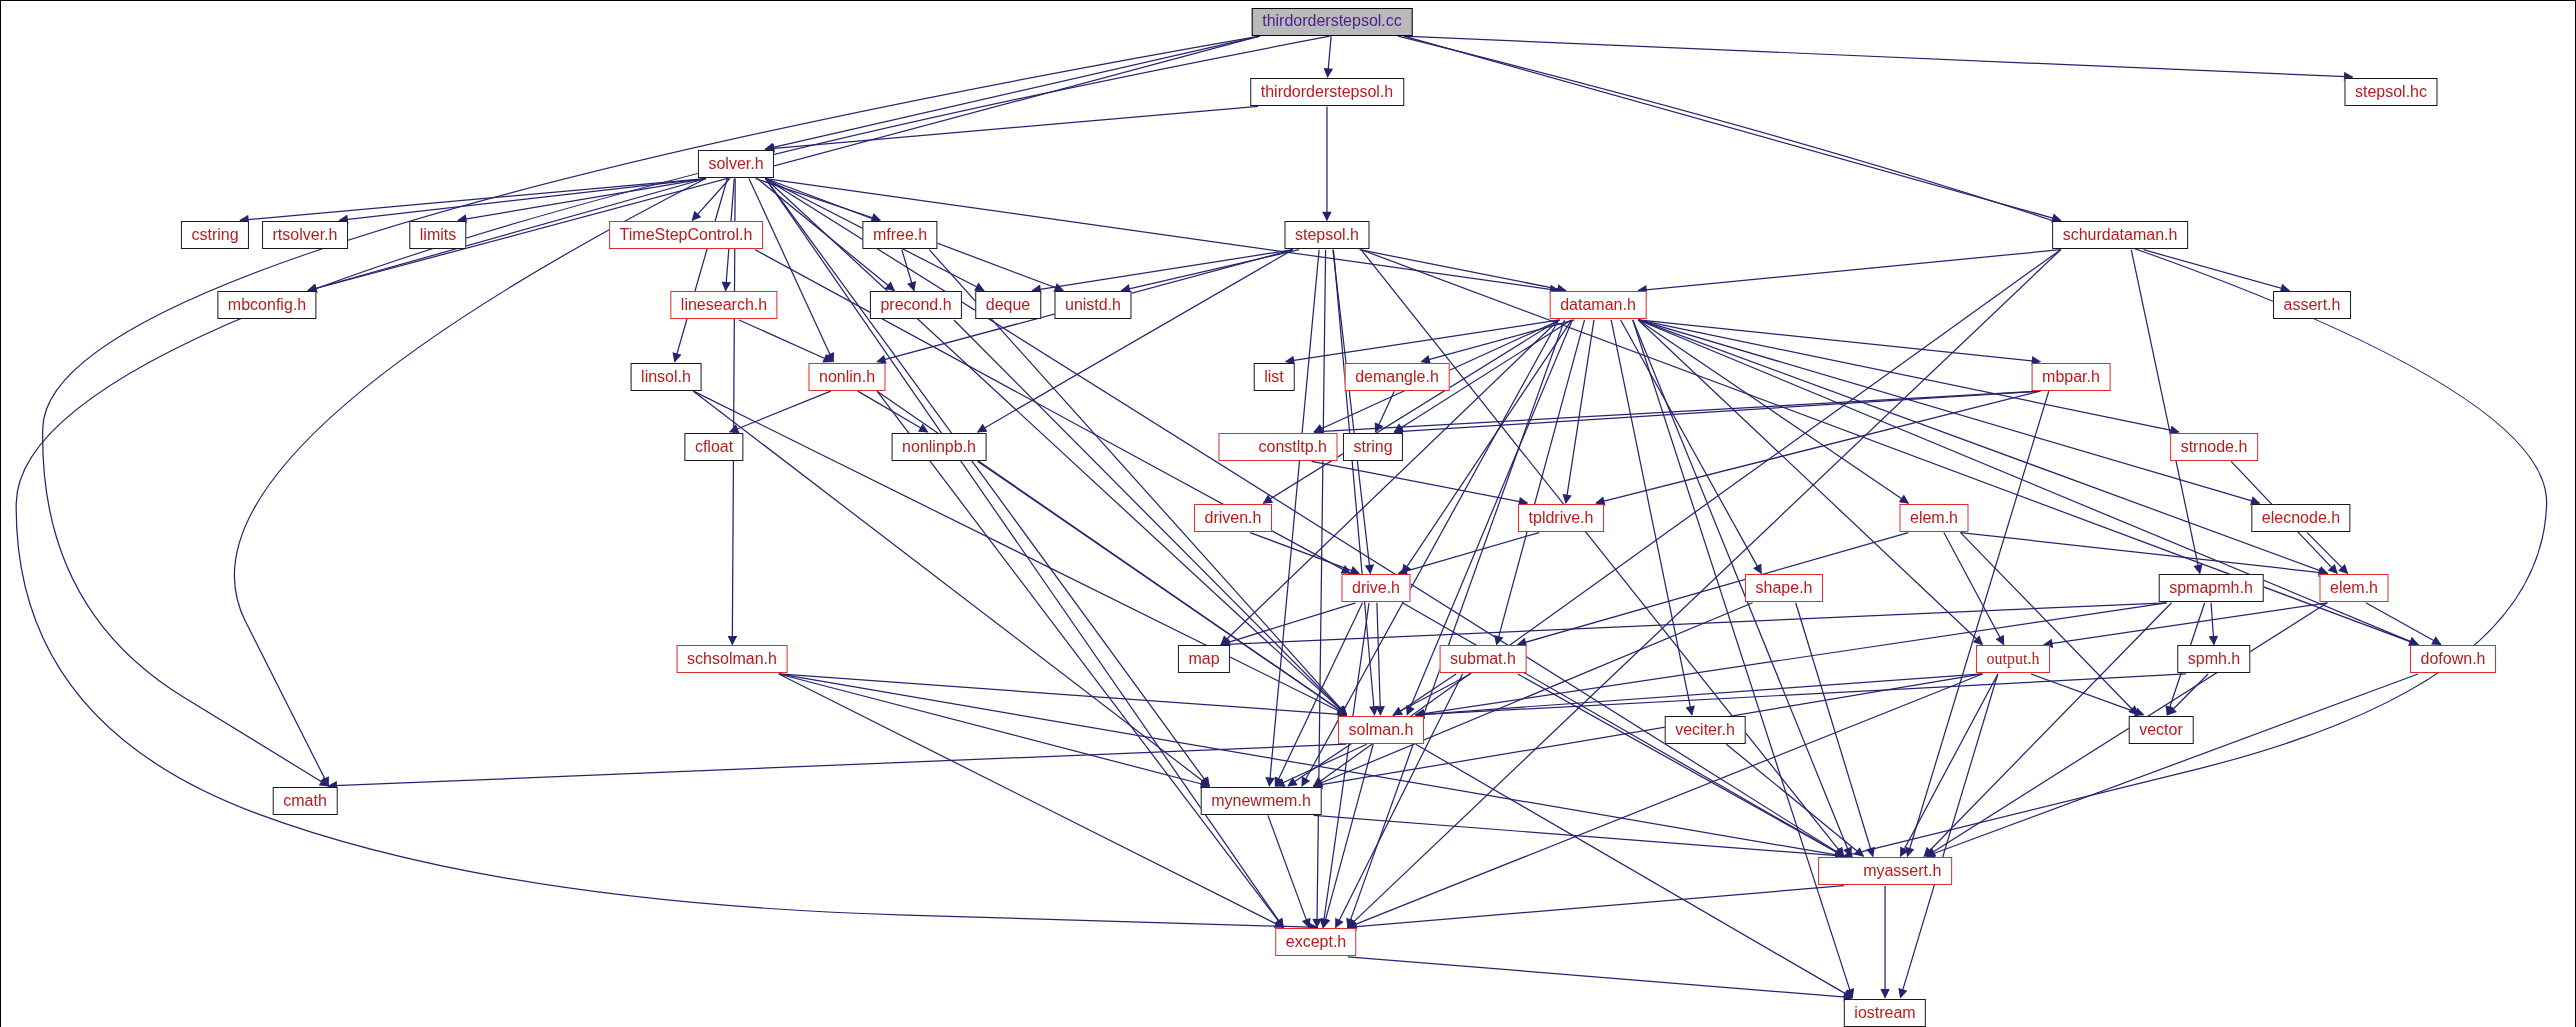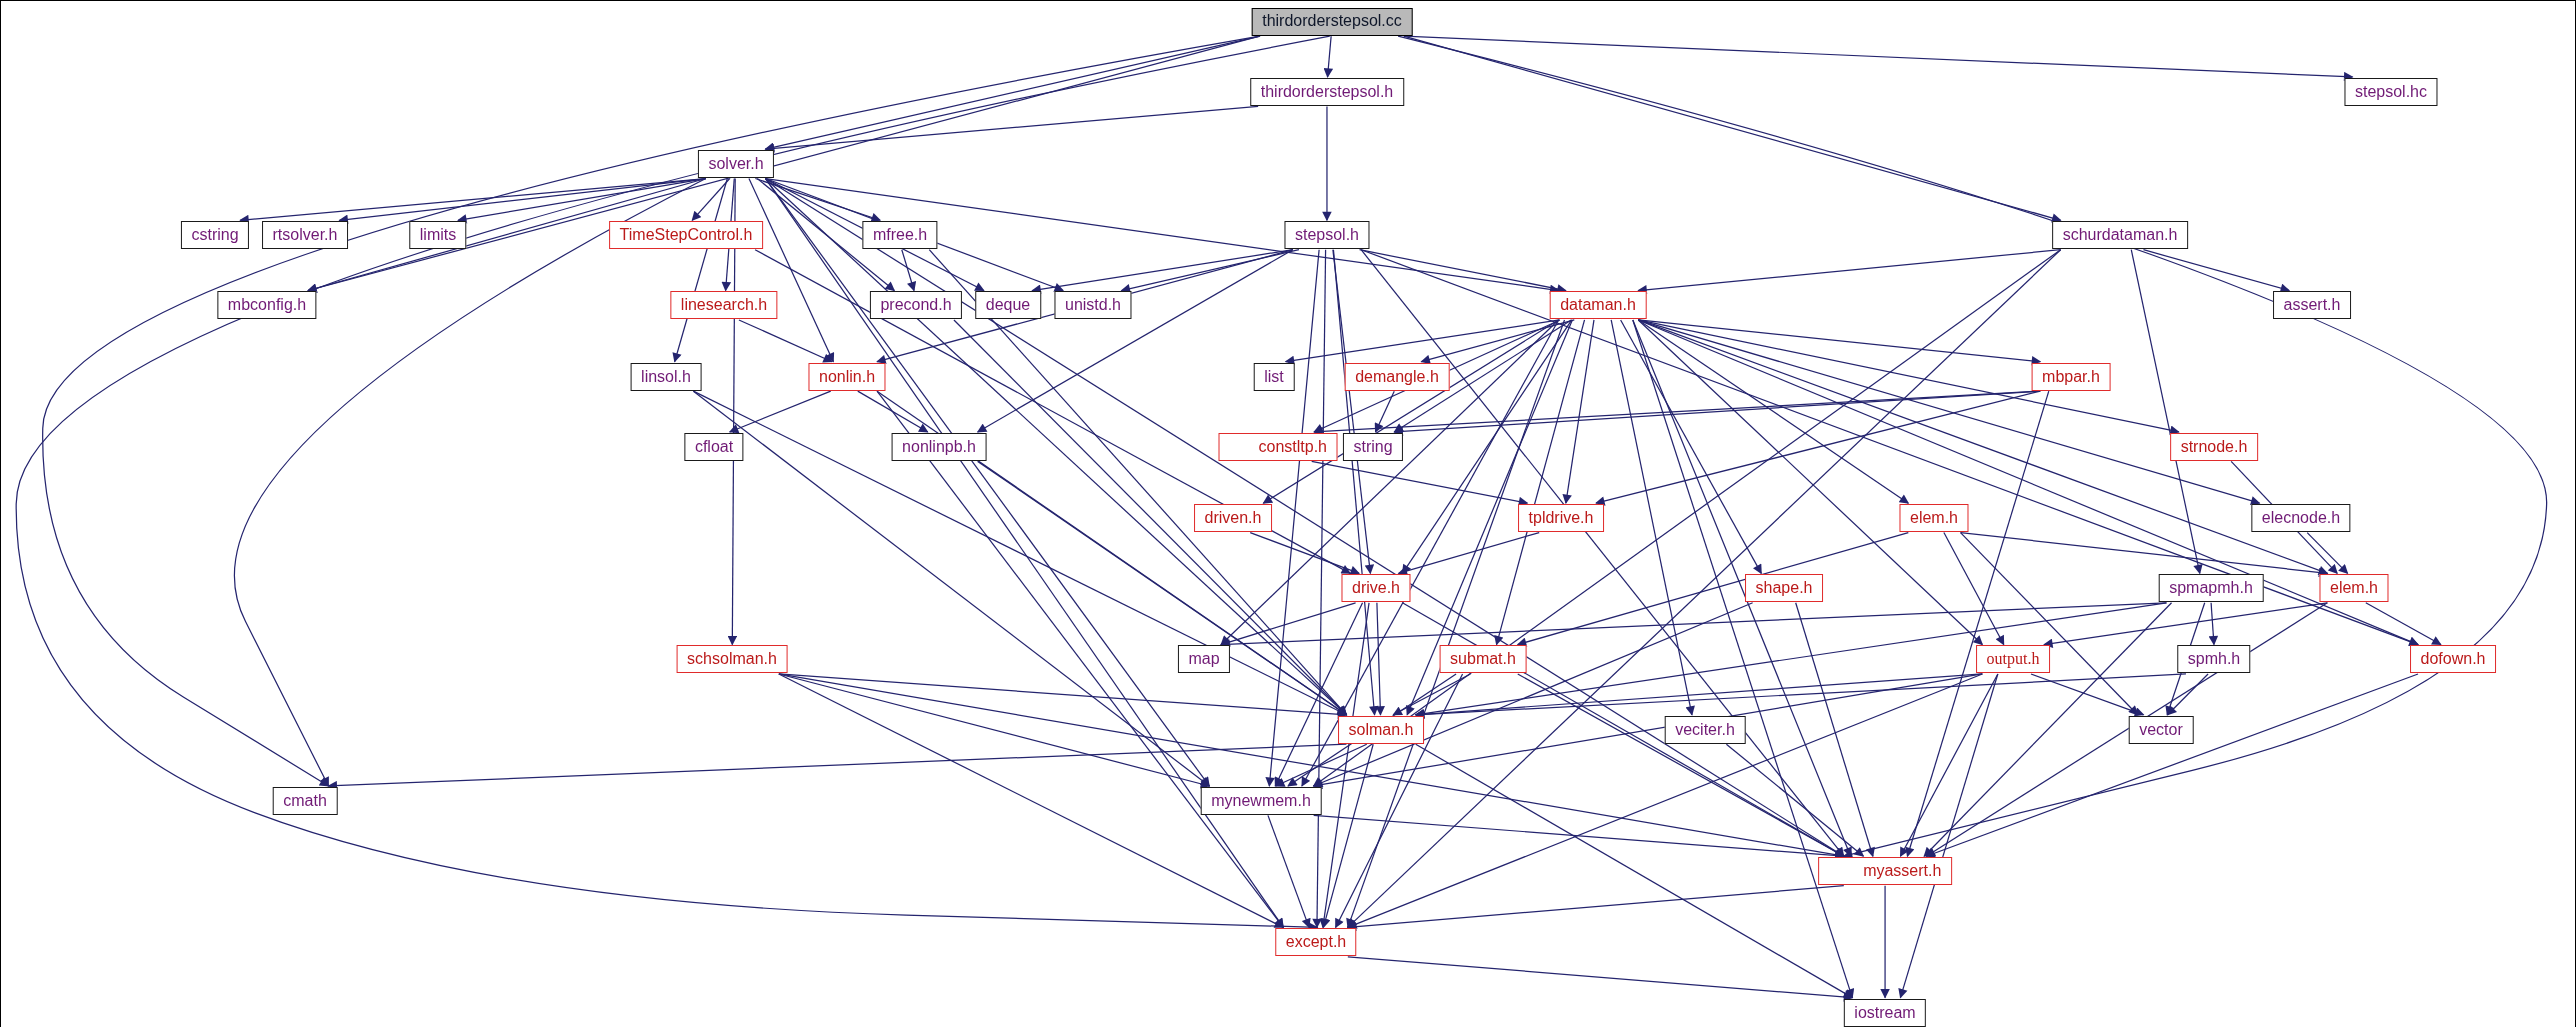--- a/index.html
+++ b/index.html
@@ -23,35 +23,35 @@
     top: 0;
     z-index: 1;
     pointer-events: none;
   }
   .node {
     position: absolute;
     transform: translateX(-50%);
     z-index: 2;
     background: #ffffff;
     border: 0.9px solid #1a1a1a;
-    color: #701a75;
+    color: #b91c1c;
     font-size: 16px;
     line-height: 1;
     padding: 4.7px 9.5px 5.7px 9.5px;
     white-space: nowrap;
     cursor: pointer;
   }
   .node.red {
     border-color: #e02b2b;
     color: #bb1a1a;
   }
   .node.root {
     background: #b9b9b9;
     border-color: #000000;
-    color: #0f172a;
+    color: #4c1d95;
     cursor: default;
     text-align: right;
   }
 </style>
 </head>
 <body>
 
 <div id="graph-canvas">
   <svg id="edges-svg" width="2576" height="1028" xmlns="http://www.w3.org/2000/svg" viewBox="0 0 2714 1083">
       <defs>

